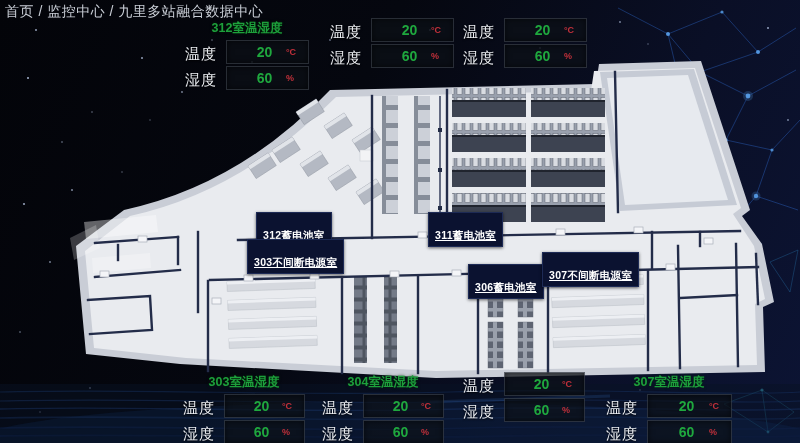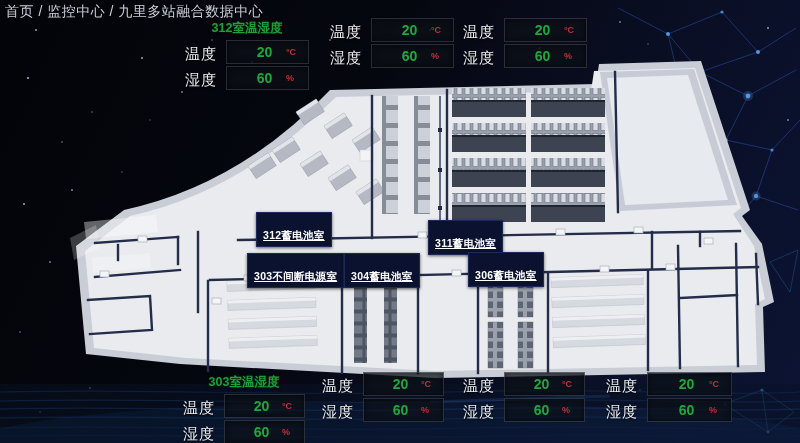--- a/index.html
+++ b/index.html
@@ -375,44 +375,45 @@
     <div class="p-row">
       <span class="p-label">湿度</span>
       <span class="p-box">
         <span class="p-val">60</span>
         <span class="p-unit">%</span>
       </span>
     </div>
   </div>
 
   <div class="room-label" style="left:256px;top:212px">312蓄电池室</div>
-  <div class="room-label" style="left:428px;top:220px">311蓄电池室</div>
-  <div class="room-label" style="left:247px;top:253px">303不间断电源室</div>
-  <div class="room-label" style="left:344px;top:253px">304蓄电池室</div>
-  <div class="room-label" style="left:468px;top:252px">306蓄电池室</div>
+  <div class="room-label" style="left:428px;top:212px">311蓄电池室</div>
+  <div class="room-label" style="left:247px;top:239px">303不间断电源室</div>
+  <div class="room-label" style="left:468px;top:264px">306蓄电池室</div>
+  <div class="room-label" style="left:542px;top:252px">307不间断电源室</div>
 
   <div class="panel bottom" style="left:183px;top:374px">
     <div class="p-title">303室温湿度</div>
     <div class="p-row">
       <span class="p-label">温度</span>
       <span class="p-box">
         <span class="p-val">20</span>
         <span class="p-unit">°C</span>
       </span>
     </div>
     <div class="p-row">
       <span class="p-label">湿度</span>
       <span class="p-box">
         <span class="p-val">60</span>
         <span class="p-unit">%</span>
       </span>
     </div>
   </div>
 
   <div class="panel bottom" style="left:322px;top:374px">
+    <div class="p-title">304室温湿度</div>
     <div class="p-row">
       <span class="p-label">温度</span>
       <span class="p-box">
         <span class="p-val">20</span>
         <span class="p-unit">°C</span>
       </span>
     </div>
     <div class="p-row">
       <span class="p-label">湿度</span>
       <span class="p-box">
@@ -433,20 +434,21 @@
     <div class="p-row">
       <span class="p-label">湿度</span>
       <span class="p-box">
         <span class="p-val">60</span>
         <span class="p-unit">%</span>
       </span>
     </div>
   </div>
 
   <div class="panel bottom" style="left:606px;top:374px;width:126px">
+    <div class="p-title">307室温湿度</div>
     <div class="p-row">
       <span class="p-label">温度</span>
       <span class="p-box">
         <span class="p-val">20</span>
         <span class="p-unit">°C</span>
       </span>
     </div>
     <div class="p-row">
       <span class="p-label">湿度</span>
       <span class="p-box">

